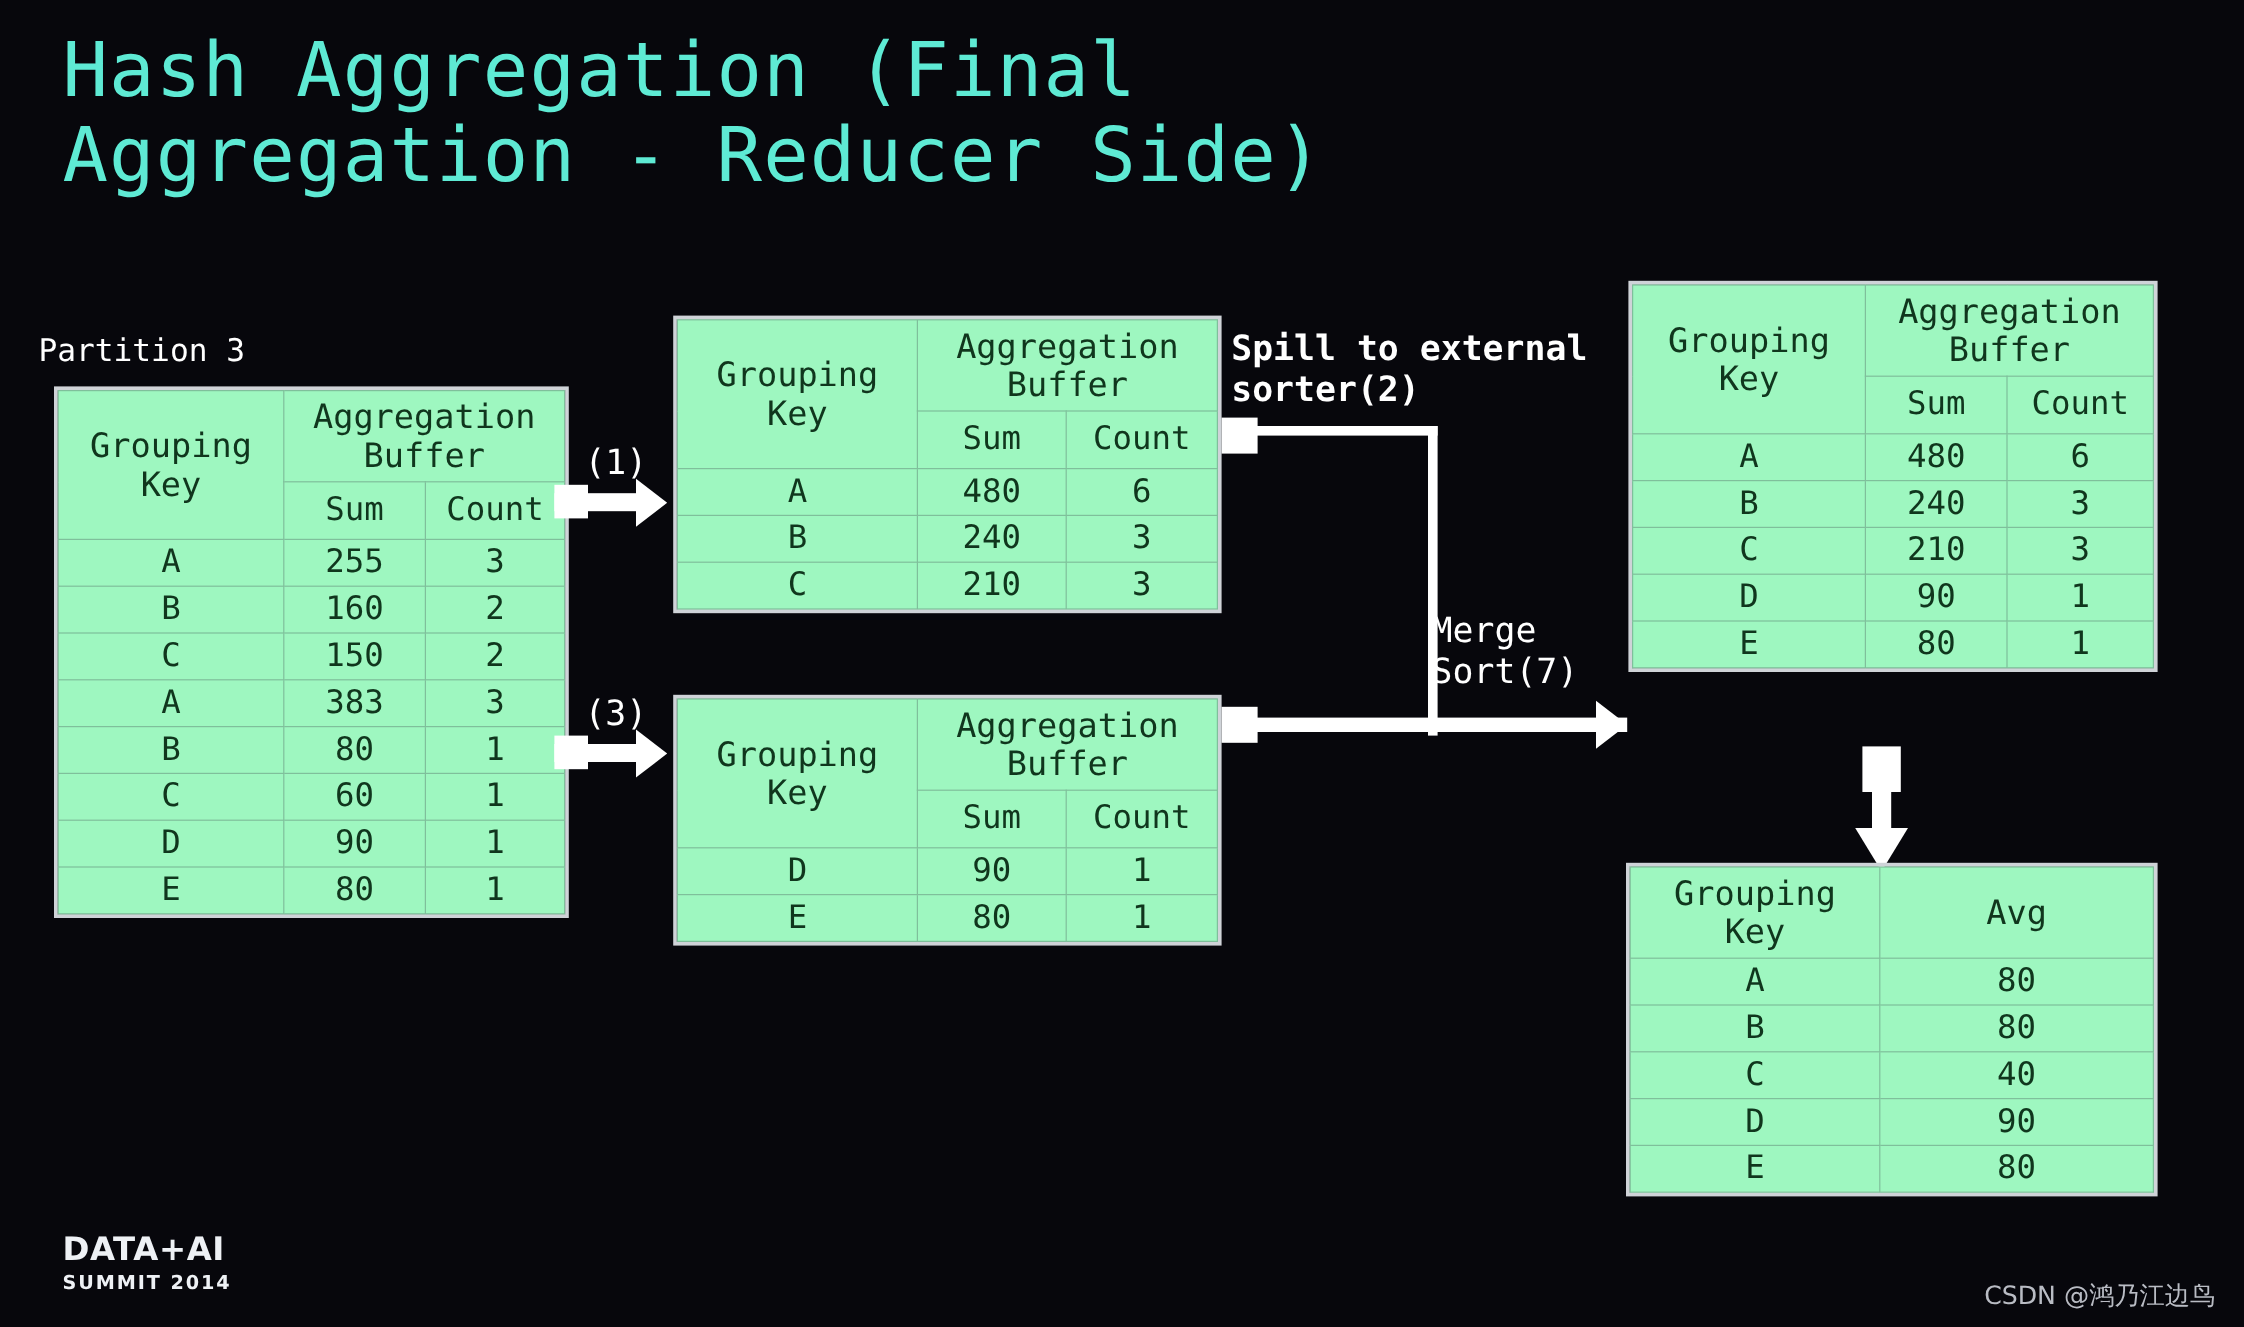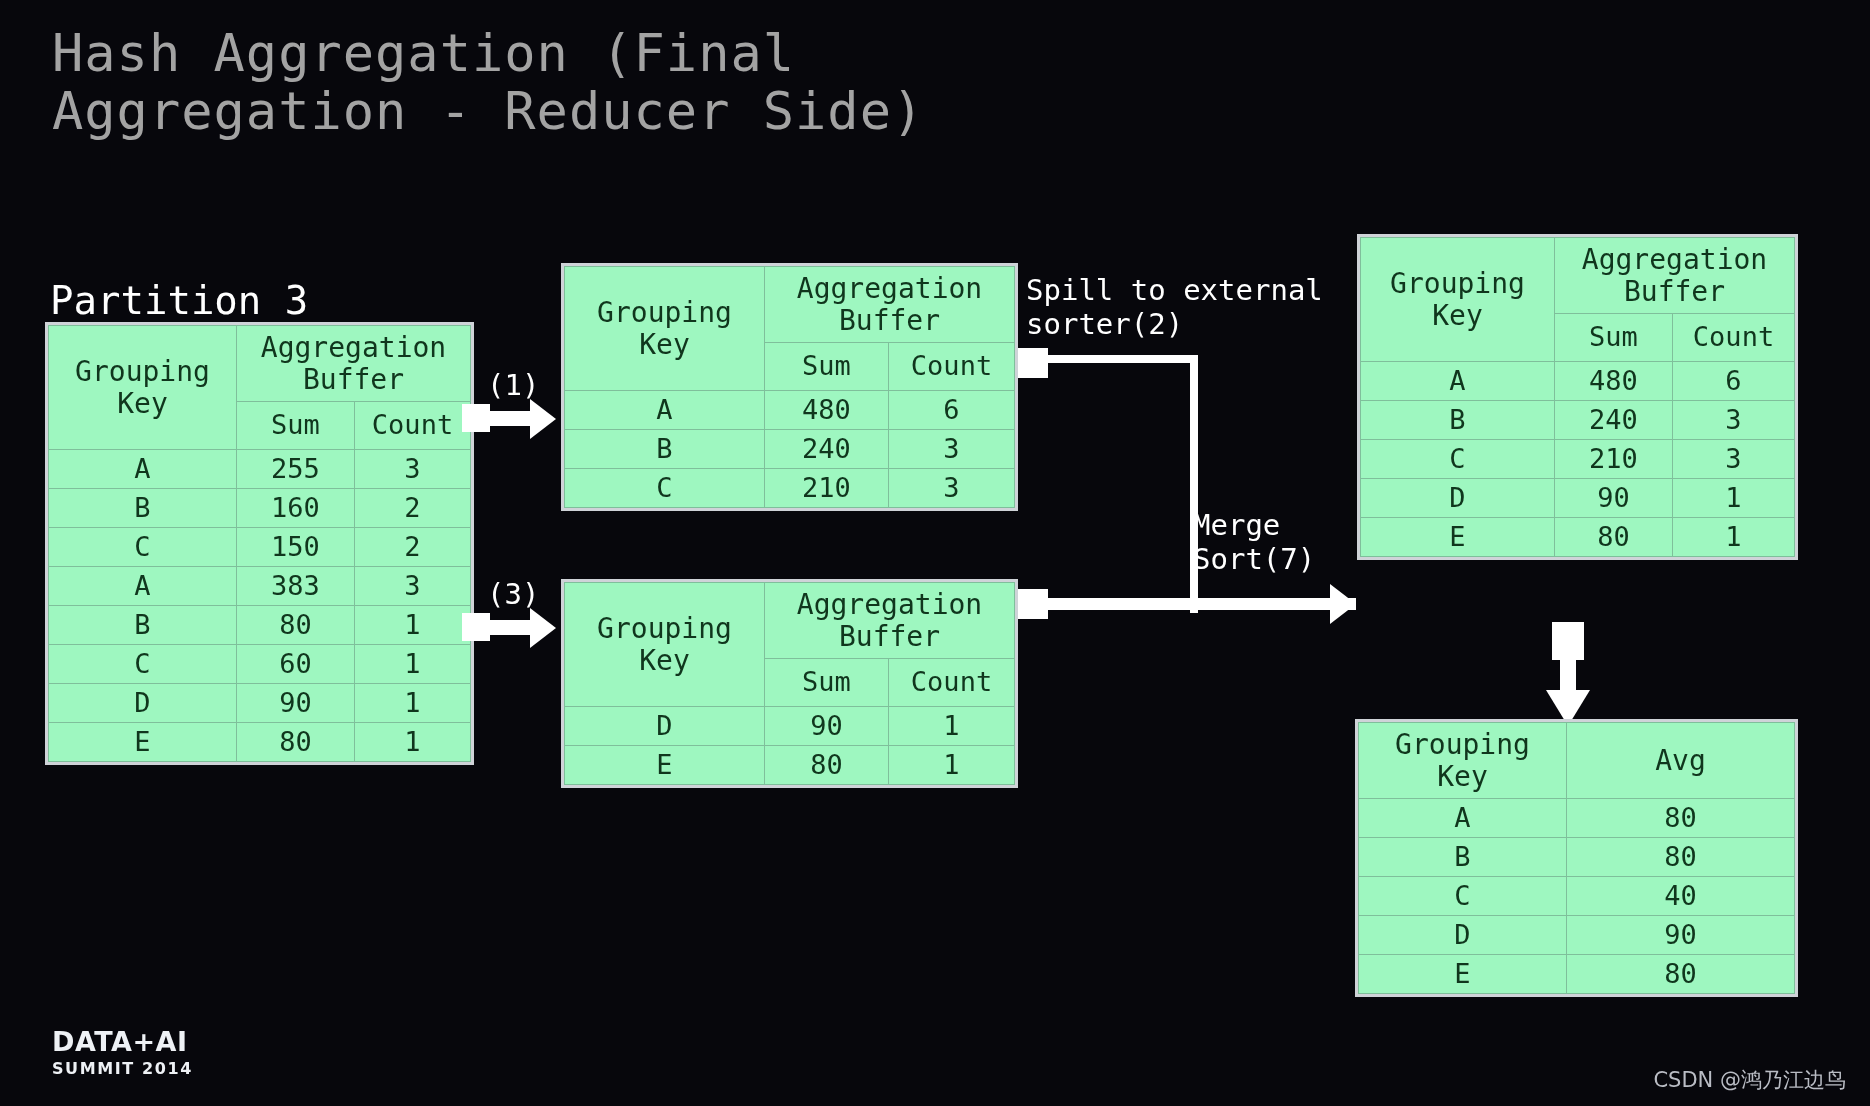--- a/index.html
+++ b/index.html
@@ -16,22 +16,22 @@
     height: 1106px;
     background: #07070c;
   }
 
   
   #title {
     position: absolute;
     left: 52px;
     top: 24px;
     width: 1400px;
-    color: #a3a3a3;
-    font-size: 52px;
+    color: #5eead4;
+    font-size: 63px;
     line-height: 1.12;
     letter-spacing: 1px;
     font-weight: 400;
     white-space: pre-line;
   }
 
   
   .gtable {
     position: absolute;
     border-collapse: collapse;
@@ -55,24 +55,24 @@
   .gtable .row { height: 39px; }
 
   
   .wlabel {
     position: absolute;
     color: #ffffff;
     font-size: 29px;
     line-height: 1.18;
     white-space: pre-line;
   }
-  #partition-label { left: 50px; top: 278px; font-size: 39px; }
+  #partition-label { left: 32px; top: 278px; font-size: 26px; }
   #step1-label { left: 487px; top: 368px; }
   #step3-label { left: 487px; top: 577px; }
-  #spill-label { left: 1026px; top: 273px; }
+  #spill-label { left: 1026px; top: 273px; font-weight: bold; }
   #merge-label { left: 1193px; top: 508px; }
 
   
   .wline { position: absolute; background: #ffffff; }
   .wsq   { position: absolute; background: #ffffff; }
   .arrowR {
     position: absolute;
     width: 0; height: 0;
     border-top: 20px solid transparent;
     border-bottom: 20px solid transparent;

